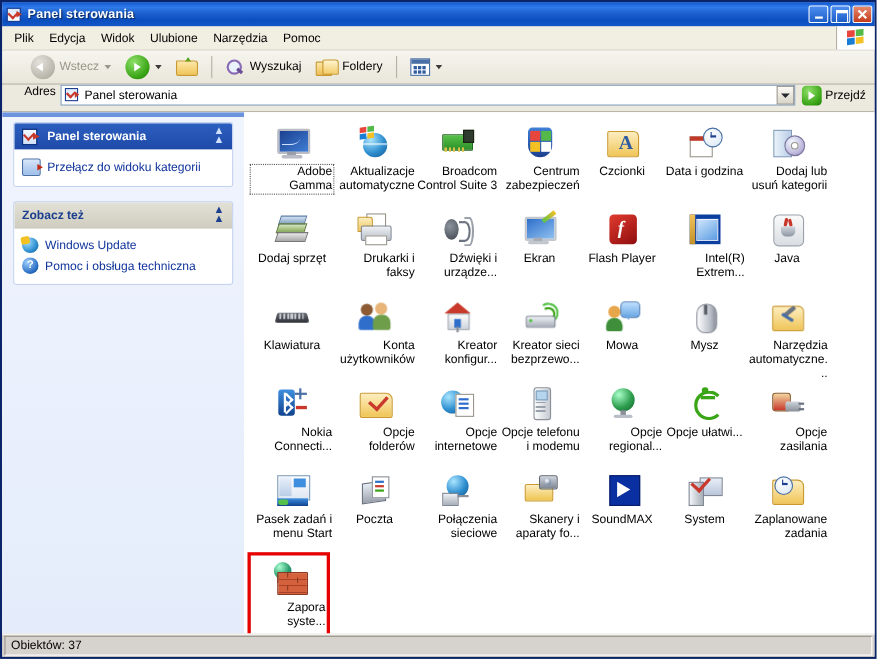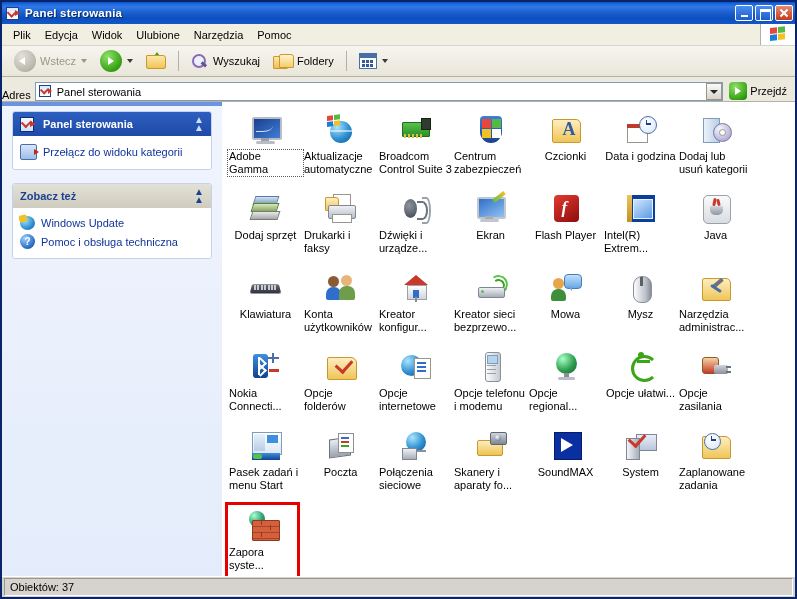--- a/index.html
+++ b/index.html
@@ -53,21 +53,21 @@
   .winflag s{position:absolute;display:block;width:7px;height:6px;}
   .winflag s:nth-child(1){left:0;top:0;background:#e8463c;}
   .winflag s:nth-child(2){left:8px;top:0;background:#54b948;}
   .winflag s:nth-child(3){left:0;top:7px;background:#1a7fd4;}
   .winflag s:nth-child(4){left:8px;top:7px;background:#f4c022;}
 
   
   .toolbar{
     height:30px;flex:0 0 30px;display:flex;align-items:center;
     background:linear-gradient(to bottom,#f6f5ee,#e9e6d9);
-    border-bottom:1px solid #b5b0a5;padding-left:6px;gap:1px;
+    border-bottom:1px solid #b5b0a5;padding-left:20px;gap:1px;
   }
   .tbtn{display:flex;align-items:center;gap:4px;padding:3px 5px;border:1px solid transparent;border-radius:3px;cursor:default;white-space:nowrap;}
   .tbtn.disabled{color:#9a968c;}
   .tb-sep{width:1px;height:20px;background:#b5b0a5;margin:0 5px;}
   .tb-arrow{width:0;height:0;border-left:3px solid transparent;border-right:3px solid transparent;border-top:4px solid #3a3a3a;margin-left:1px;}
   .tb-arrow.dim{border-top-color:#9a968c;}
   
   .navcirc{width:22px;height:22px;border-radius:50%;position:relative;flex:0 0 22px;}
   .navcirc.back{background:radial-gradient(circle at 35% 30%,#e3e1da,#b9b6ac 70%,#8e8b82);}
   .navcirc.fwd{background:radial-gradient(circle at 35% 30%,#8fe06a,#3aa516 65%,#1d7a0c);}
@@ -91,22 +91,22 @@
   .icn-folders .b1{position:absolute;left:0;top:3px;width:13px;height:11px;background:linear-gradient(to bottom,#fde7a8,#eebf50);border:1px solid #c9992f;border-radius:1px;}
   .icn-folders .b2{position:absolute;left:6px;top:1px;width:13px;height:12px;background:linear-gradient(to bottom,#fff3cf,#f3cd6b);border:1px solid #c9992f;border-radius:2px 3px 1px 1px;}
   
   .icn-views{width:18px;height:16px;border:1px solid #4a6fa5;background:#fff;position:relative;flex:0 0 18px;box-sizing:border-box;}
   .icn-views .bar{position:absolute;left:0;top:0;right:0;height:4px;background:#4a6fa5;}
   .icn-views .dots{position:absolute;left:2px;top:6px;display:grid;grid-template-columns:repeat(3,3px);grid-auto-rows:3px;gap:1px;}
   .icn-views .dots i{background:#2f5ba0;display:block;}
 
   
   .addressbar{
-    height:24px;flex:0 0 24px;display:flex;align-items:flex-end;
-    background:#ece9de;border-bottom:1px solid #b5b0a5;padding:0 3px 0 0;gap:4px;
+    height:24px;flex:0 0 24px;display:flex;align-items:flex-start;
+    background:#ece9de;border-bottom:1px solid #b5b0a5;padding:0 3px 0 20px;gap:4px;
   }
   .addr-label{color:#000;font-size:11px;}
   .addr-field{
     flex:1;height:19px;background:#fff;border:1px solid #7f9db9;
     display:flex;align-items:center;padding-left:3px;gap:4px;box-sizing:border-box;
   }
   .addr-dd{width:16px;height:17px;background:linear-gradient(to bottom,#fbfaf6,#d8d4c8);border:1px solid #9a968c;
            display:flex;align-items:center;justify-content:center;margin-left:auto;box-sizing:border-box;}
   .addr-dd .tri{width:0;height:0;border-left:4px solid transparent;border-right:4px solid transparent;border-top:4px solid #25292e;}
   .go-btn{display:flex;align-items:center;gap:3px;padding:1px 5px 1px 2px;cursor:default;}
@@ -144,21 +144,21 @@
 
   
   .grid-area{flex:1;position:relative;background:#fff;overflow:hidden;}
   .grid{display:flex;flex-wrap:wrap;padding:8px 0 0 6px;}
   .cp-item{
     width:75px;min-height:75px;display:flex;flex-direction:column;align-items:center;
     padding-top:4px;cursor:default;
   }
   .cp-ico{width:32px;height:32px;position:relative;margin-bottom:4px;}
   .cp-label{
-    font-size:11px;line-height:13px;text-align:left;color:#000;
+    font-size:11px;line-height:13px;text-align:right;color:#000;
     max-width:74px;word-wrap:break-word;padding:0 1px;
   }
   .cp-item.focused .cp-label{outline:1px dotted #5a5a5a;outline-offset:0;}
   .cp-item.marked{border:3px solid #e60000;width:69px;min-height:69px;padding-top:5px;box-sizing:content-box;margin:-3px 0 0 -3px;}
 
   
   .statusbar{
     height:20px;flex:0 0 20px;background:#d6d3ce;border-top:1px solid #fff;
     display:flex;align-items:center;
   }
@@ -686,21 +686,21 @@
               <span class="ico btn"></span>
             </div>
             <div class="cp-label">Mysz</div>
           </div>
           <div class="cp-item">
             <div class="cp-ico art-admin">
               <span class="ico fd"></span>
               <span class="ico tool"></span>
               <span class="ico tool2"></span>
             </div>
-            <div class="cp-label">Narzędzia administrac...</div>
+            <div class="cp-label">Narzędzia automatyczne...</div>
           </div>
           <div class="cp-item">
             <div class="cp-ico art-nokia">
               <span class="ico bt"></span>
               <span class="ico btg"></span>
               <span class="ico btd1"></span>
               <span class="ico btd2"></span>
               <span class="ico usb">
                 <i></i>
                 <i></i>

